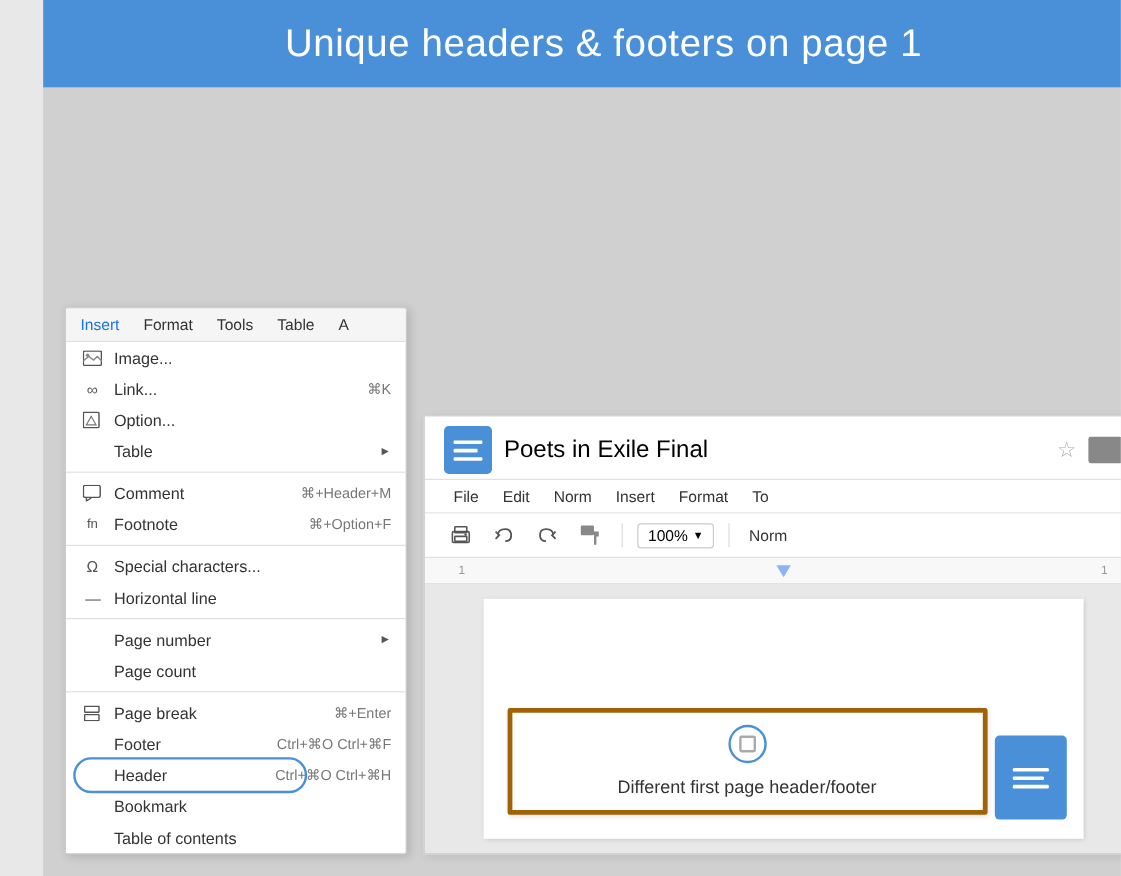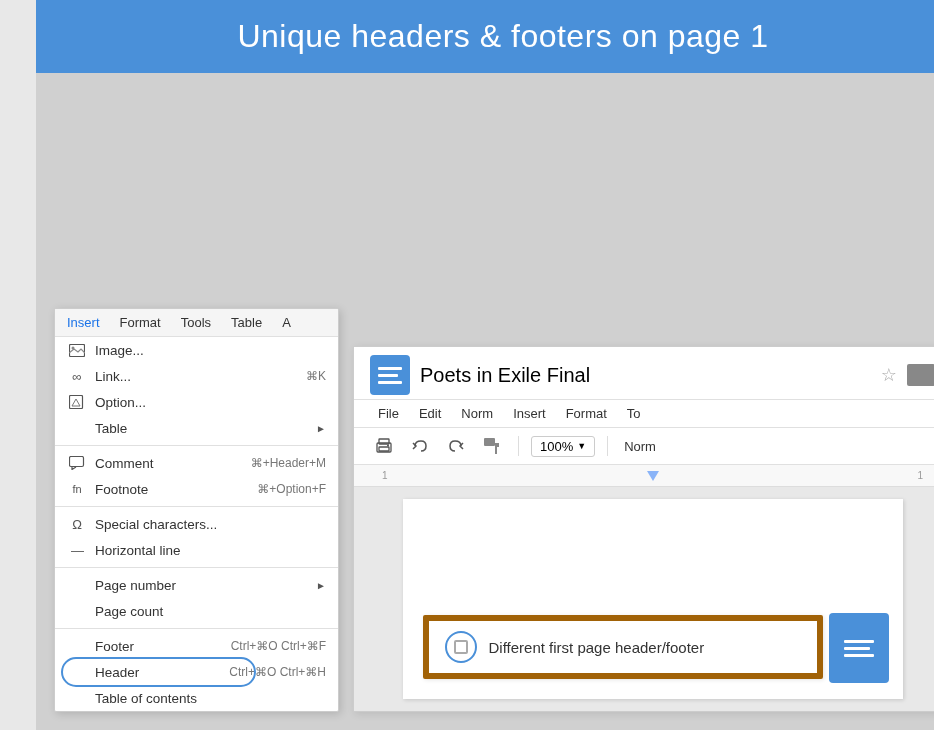--- a/index.html
+++ b/index.html
@@ -435,34 +435,48 @@
         <span class="arrow">►</span>
       </div>
 
       <div class="menu-item">
         <span class="icon" style="width:20px;"></span>
         <span class="label">Page count</span>
       </div>
 
       <hr class="menu-divider">
 
+      <div class="menu-item">
+        <span class="icon">
+          <svg width="14" height="13" viewBox="0 0 14 13">
+              <rect x="0.5" y="0.5" width="12" height="5" rx="0.5" fill="none" stroke="#555" stroke-width="1.2"></rect>
+              <rect x="0.5" y="7.5" width="12" height="5" rx="0.5" fill="none" stroke="#555" stroke-width="1.2"></rect>
+            </svg>
+        </span>
+        <span class="label">Page break</span>
+        <span class="shortcut">⌘+Enter</span>
+      </div>
 
       <div class="menu-item">
         <span class="icon" style="width:20px;"></span>
         <span class="label">Footer</span>
         <span class="shortcut">Ctrl+⌘O Ctrl+⌘F</span>
       </div>
 
       <div class="menu-item highlighted" style="position:relative;">
         <div class="header-circle"></div>
         <span class="icon" style="width:20px;"></span>
         <span class="label">Header</span>
         <span class="shortcut">Ctrl+⌘O Ctrl+⌘H</span>
       </div>
 
+      <div class="menu-item">
+        <span class="icon" style="width:20px;"></span>
+        <span class="label">Bookmark</span>
+      </div>
 
       <div class="menu-item">
         <span class="icon" style="width:20px;"></span>
         <span class="label">Table of contents</span>
       </div>
     </div>
 
     <div class="docs-panel">
 
       <div class="docs-title-area">
@@ -528,21 +542,21 @@
           <span>1</span>
           <div class="ruler-triangle"></div>
           <span>1</span>
         </div>
       </div>
 
       <div class="docs-document-area">
         <div class="document-page">
 
           <div style="position:absolute; bottom: 20px; left: 20px; right: 80px;">
-            <div class="checkbox-row" style="border: 6px solid #a16207; border-radius:2px; box-shadow: 1px 1px 4px rgba(0,0,0,0.1);">
+            <div class="checkbox-row" style="border: 4px solid #a16207; border-radius:2px; box-shadow: 1px 1px 4px rgba(0,0,0,0.1); flex-direction: column;">
               <div class="checkbox-circle">
                 <div class="checkbox-inner"></div>
               </div>
               <span class="checkbox-label">Different first page header/footer</span>
             </div>
           </div>
 
           <div class="format-btn">
             <div class="format-btn-lines">
               <div class="format-btn-line" style="width:30px;"></div>

